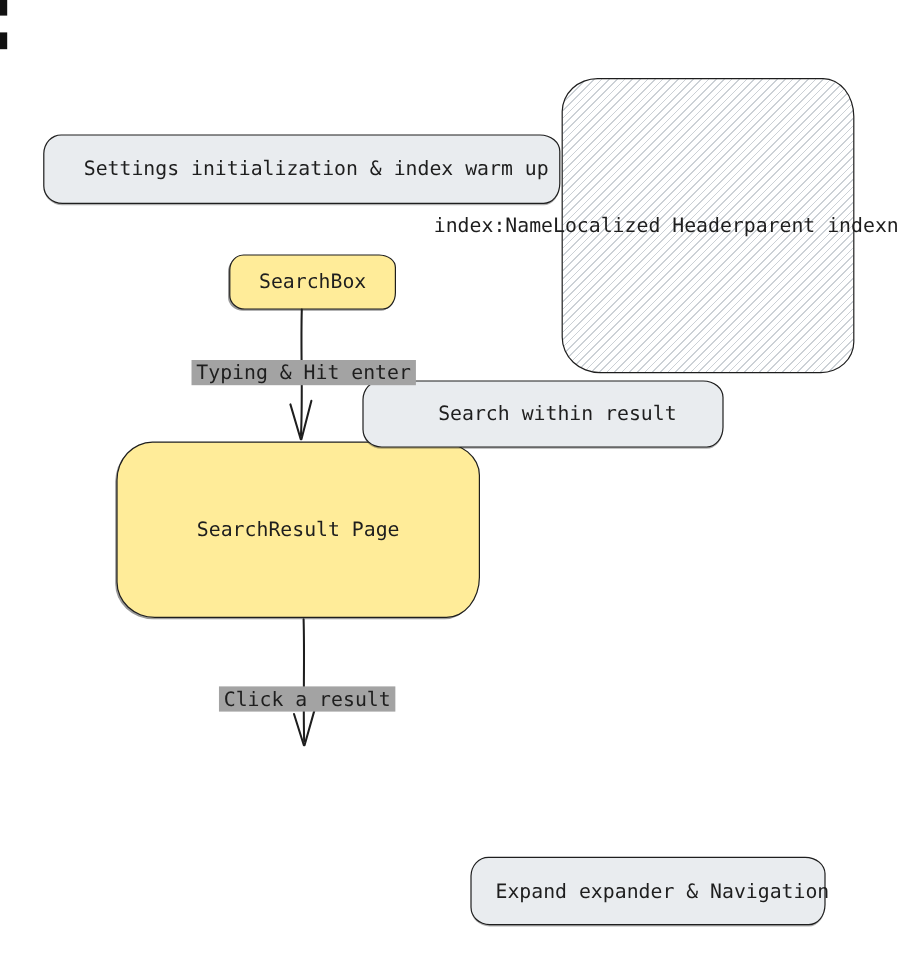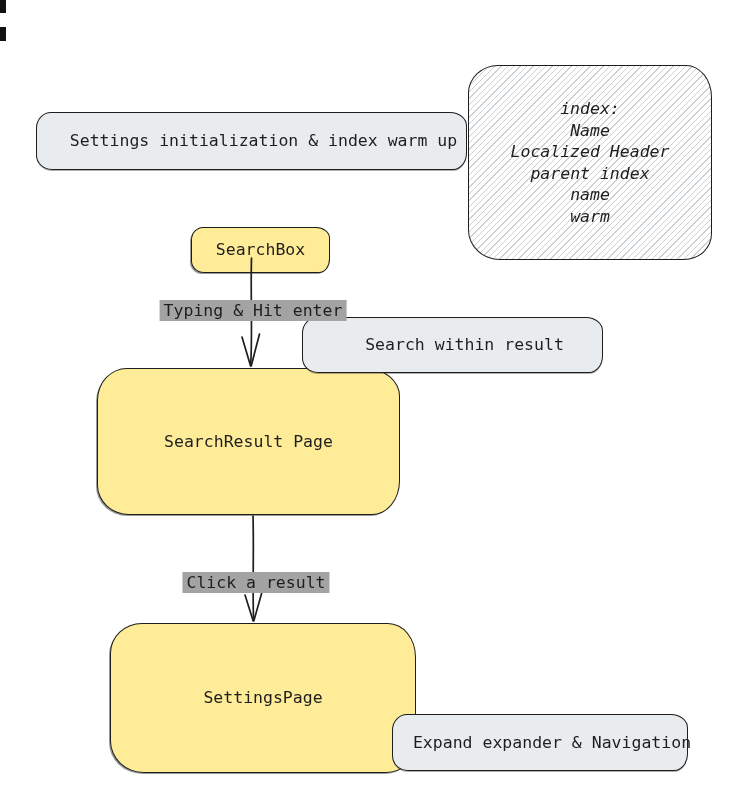--- a/index.html
+++ b/index.html
@@ -36,41 +36,40 @@
     box-shadow: 0 1.5px 0 -0.5px rgba(30,30,30,0.35);
     z-index: 3;
     padding-left: 24px;
   }
   #node-settings-init   { left: 36px;  top: 112px; width: 431px; height: 58px; }
   #node-search-within   { left: 302px; top: 317px; width: 301px; height: 56px; }
   #node-expand-nav      { left: 392px; top: 714px; width: 296px; height: 57px; }
 
   
   #node-index-note {
-    left: 468px; top: 65px; width: 244px; height: 195px;
+    left: 468px; top: 65px; width: 244px; height: 246px;
     background-color: #ffffff;
     background-image: repeating-linear-gradient(135deg,
         #ccd1d6 0px, #ccd1d6 1px, transparent 1px, transparent 4.5px);
     border: 1.5px solid #1e1e1e;
     border-radius: 30px 26px 28px 32px / 28px 32px 26px 30px;
     z-index: 2;
-    flex-direction: column;
-    font-style: italic;
+    flex-direction: row;
   }
   #node-index-note .line { display: block; }
 
   
   .yellow {
     background: #ffec99;
     border: 1.8px solid #1e1e1e;
     box-shadow: -1.5px 1.5px 0 -0.5px rgba(30,30,30,0.45);
     z-index: 1;
   }
   #node-search-box {
-    left: 191px; top: 227px; width: 139px; height: 46px;
+    left: 191px; top: 212px; width: 139px; height: 46px;
     border-radius: 12px 14px 11px 13px / 13px 11px 14px 12px;
   }
   #node-search-result-page {
     left: 97px;  top: 368px; width: 303px; height: 147px;
     border-radius: 30px 34px 28px 32px / 32px 28px 34px 30px;
   }
   #node-settings-page {
     left: 110px; top: 623px; width: 306px; height: 150px;
     border-radius: 32px 28px 30px 34px / 30px 34px 28px 32px;
   }
@@ -126,21 +125,20 @@
   </div>
 
   <div class="node pill" id="node-settings-init">Settings initialization &amp; index warm up</div>
 
   <div class="node yellow" id="node-search-box">SearchBox</div>
 
   <div class="node yellow" id="node-search-result-page">SearchResult Page</div>
 
   <div class="node pill" id="node-search-within">Search within result</div>
 
-  <div class="node yellow" id="node-settings-page">SettingsPage</div>
 
   <div class="node pill" id="node-expand-nav">Expand expander &amp; Navigation</div>
 
   <svg id="flow-arrows" width="750" height="806" viewBox="0 0 750 806">
     <g stroke="#1e1e1e" stroke-width="1.7" fill="none" stroke-linecap="round">
 
       <path d="M251.5,258 C250.5,292 252.5,328 250.8,363"></path>
       <path d="M242,337 L250.6,366 M259.5,334 L251.2,366"></path>
 
       <path d="M253,516 C254,551 252.5,586 253.5,618"></path>

